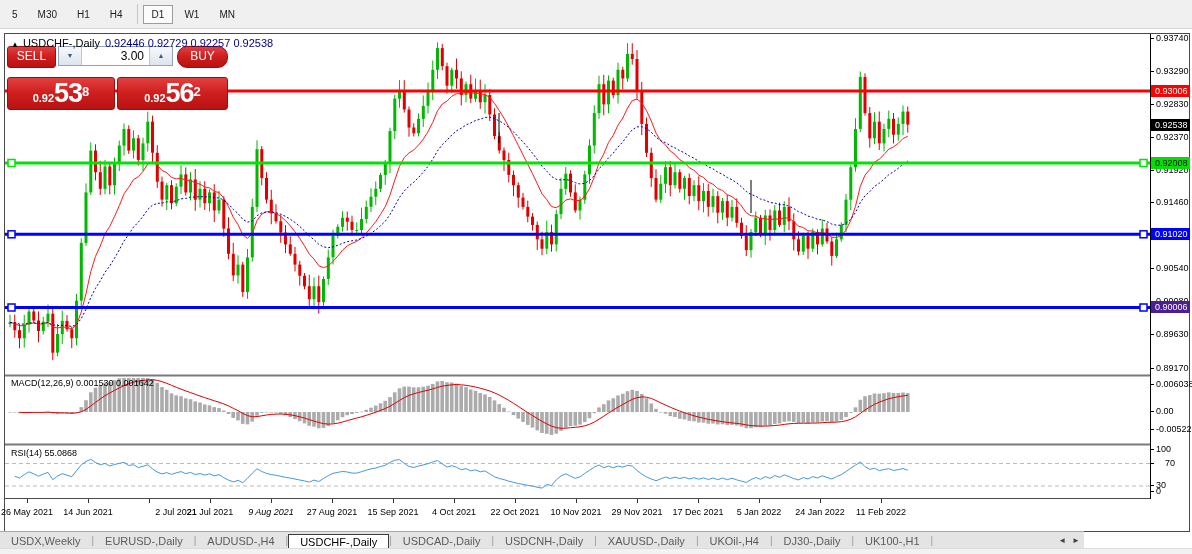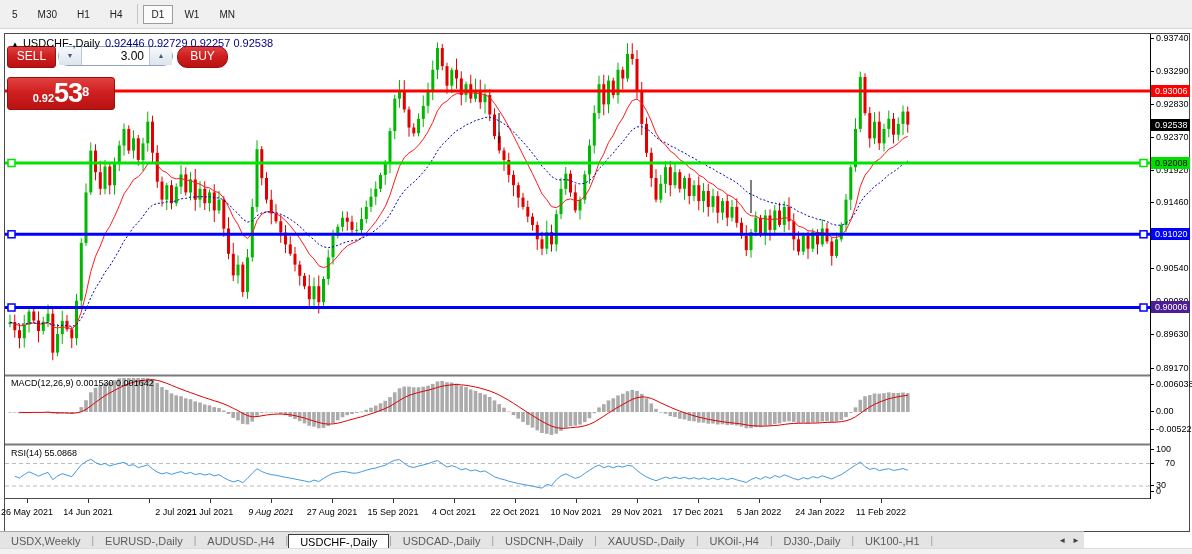--- a/index.html
+++ b/index.html
@@ -23,21 +23,21 @@
   #chart-title .sym{color:#000;}
   #chart-title .arrow{font-size:8px;color:#000;margin-right:4px;}
   #chart-title .ohlc{color:#00008b;margin-left:5px;}
 
   
   #one-click{position:absolute;left:2px;top:12px;width:220px;height:51px;z-index:5;}
   .red-grad{background:linear-gradient(180deg,#e24040 0%,#d02020 45%,#b91111 100%);
     border:1px solid #9d0f0f;border-radius:3px;color:#fff;}
   #sell-btn{position:absolute;left:0;top:0;width:47px;height:20px;font-size:12px;text-align:center;line-height:19px;cursor:pointer;}
   #buy-btn{position:absolute;left:170px;top:0;width:49px;height:20px;font-size:12px;text-align:center;line-height:19px;cursor:pointer;border-radius:10px;}
-  #vol-ctrl{position:absolute;left:51px;top:0;width:115px;height:20px;border:1px solid #8fa3bb;border-radius:10px;
+  #vol-ctrl{position:absolute;left:51px;top:0;width:115px;height:20px;border:1px solid #8fa3bb;border-radius:0;
     display:flex;background:#fff;box-sizing:border-box;}
   .spin-btn{width:22px;background:linear-gradient(180deg,#f7f9fb,#dde4ec);color:#3c5a82;font-size:7px;
     text-align:center;line-height:18px;cursor:pointer;flex:0 0 auto;}
   .spin-btn.left{border-right:1px solid #b9c6d6;}
   .spin-btn.right{border-left:1px solid #b9c6d6;}
   #vol-value{flex:1;font-size:12px;color:#000;text-align:right;line-height:18px;padding-right:5px;}
   .price-box{position:absolute;top:31px;height:31px;text-align:center;white-space:nowrap;line-height:31px;}
   #sell-price{left:0;width:106px;}
   #buy-price{left:110px;width:109px;}
   .price-small{font-size:11px;font-weight:bold;vertical-align:baseline;}
@@ -707,20 +707,23 @@
       <div id="sell-btn" class="red-grad">SELL</div>
       <div id="vol-ctrl">
         <div class="spin-btn left">▼</div>
         <div id="vol-value">3.00</div>
         <div class="spin-btn right">▲</div>
       </div>
       <div id="buy-btn" class="red-grad">BUY</div>
       <div id="sell-price" class="price-box red-grad">
         <span class="price-small">0.92</span><span class="price-big">53</span><span class="price-sup">8</span>
       </div>
+      <div id="buy-price" class="price-box red-grad">
+        <span class="price-small">0.92</span><span class="price-big">56</span><span class="price-sup">2</span>
+      </div>
     </div>
 
     <div class="pane-label" style="top:344px">
       <span>MACD(12,26,9)</span>
       <span>0.001530</span>
       <span>0.001642</span>
     </div>
     <div class="pane-label" style="top:414px">
       <span>RSI(14)</span>
       <span>55.0868</span>

